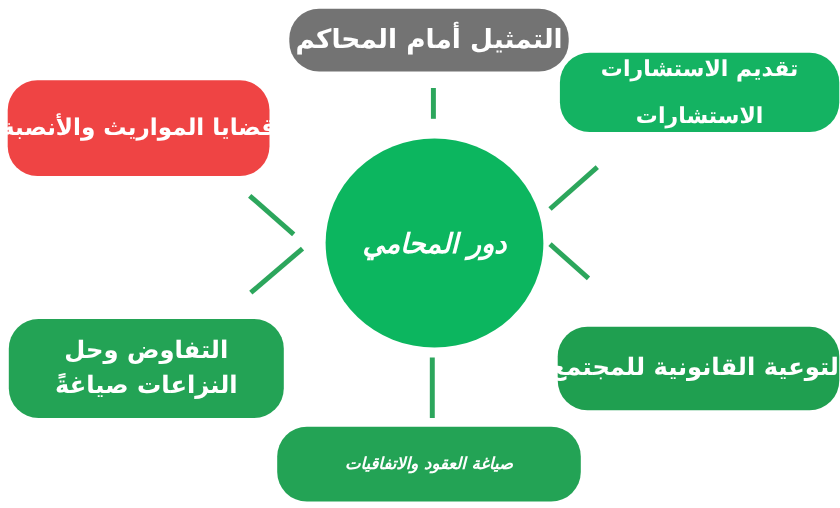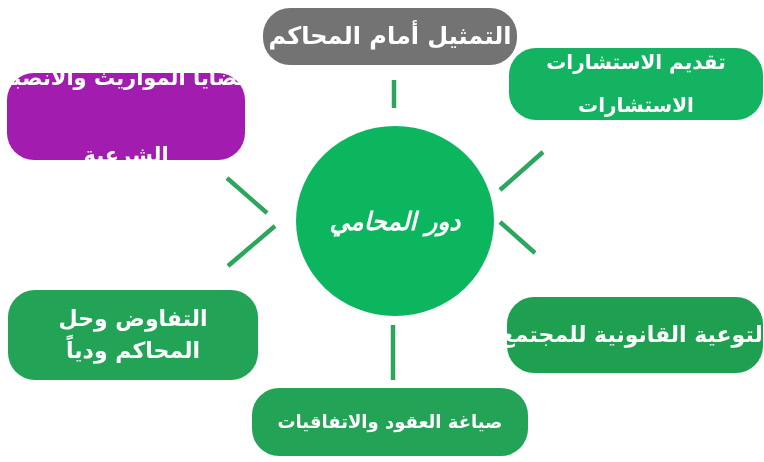--- a/index.html
+++ b/index.html
@@ -31,21 +31,21 @@
     direction: rtl;
   }
   .node span { display: block; white-space: nowrap; line-height: 1.45; }
   .box { border-radius: 27px; }
 
   .pos-top-center    { left: 263px; top: 8px;   width: 254px; height: 57px; font-size: 24px; }
   .pos-top-right     { left: 509px; top: 48px;  width: 254px; height: 72px; font-size: 20px; justify-content: space-between; }
   .pos-top-left      { left: 7px;   top: 73px;  width: 238px; height: 87px; font-size: 21px; }
   .pos-bottom-left   { left: 8px;   top: 290px; width: 250px; height: 90px; font-size: 22px; }
   .pos-bottom-right  { left: 507px; top: 297px; width: 256px; height: 76px; font-size: 22px; }
-  .pos-bottom-center { left: 252px; top: 388px; width: 276px; height: 68px; font-size: 18px; }
+  .pos-bottom-center { left: 252px; top: 388px; width: 276px; height: 68px; font-size: 15px; font-style: italic; }
 
   .center-circle {
     left: 296px; top: 126px;
     width: 198px; height: 190px;
     border-radius: 50%;
     font-size: 25px;
   }
   .center-circle span { line-height: 1.8; font-style: italic; }
 </style>
 </head>
@@ -64,32 +64,31 @@
 
   <div class="node box pos-top-center" style="background-color: #737373;">
     <span>التمثيل أمام المحاكم</span>
   </div>
 
   <div class="node box pos-top-right" style="background-color: rgb(20, 179, 98);">
     <span>تقديم الاستشارات</span>
     <span>الاستشارات</span>
   </div>
 
-  <div class="node box pos-top-left" style="background-color: #a21caf; gap: 46px;">
+  <div class="node box pos-top-left" style="background-color: #ef4444; gap: 46px;">
     <span>قضايا المواريث والأنصبة</span>
-    <span>الشرعية</span>
   </div>
 
   <div class="node center-circle" style="background-color: rgb(12, 182, 95);">
     <span>دور المحامي</span>
   </div>
 
   <div class="node box pos-bottom-left" style="background-color: rgb(35, 163, 85); justify-content: center;">
     <span>التفاوض وحل</span>
-    <span>المحاكم ودياً</span>
+    <span>النزاعات صياغةً</span>
   </div>
 
   <div class="node box pos-bottom-right" style="background-color: rgb(31, 159, 80);">
     <span>التوعية القانونية للمجتمع</span>
   </div>
 
   <div class="node box pos-bottom-center" style="background-color: rgb(35, 163, 85);">
     <span>صياغة العقود والاتفاقيات</span>
   </div>
 

